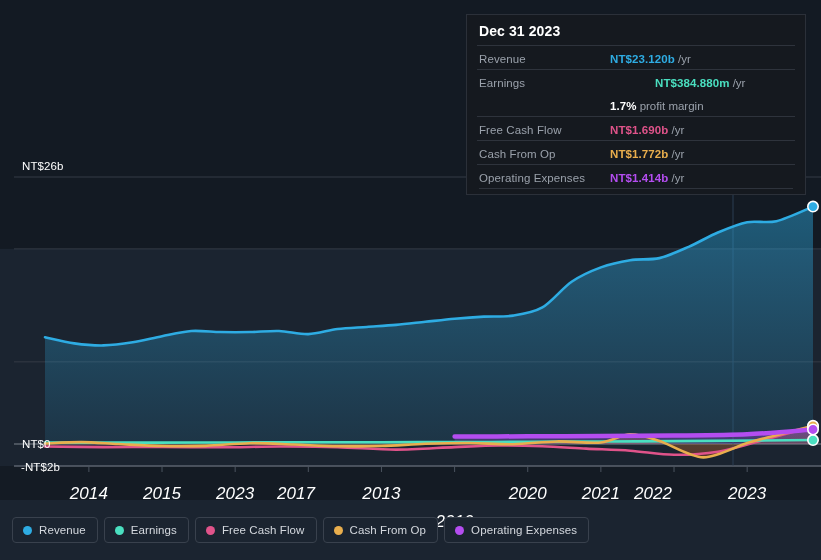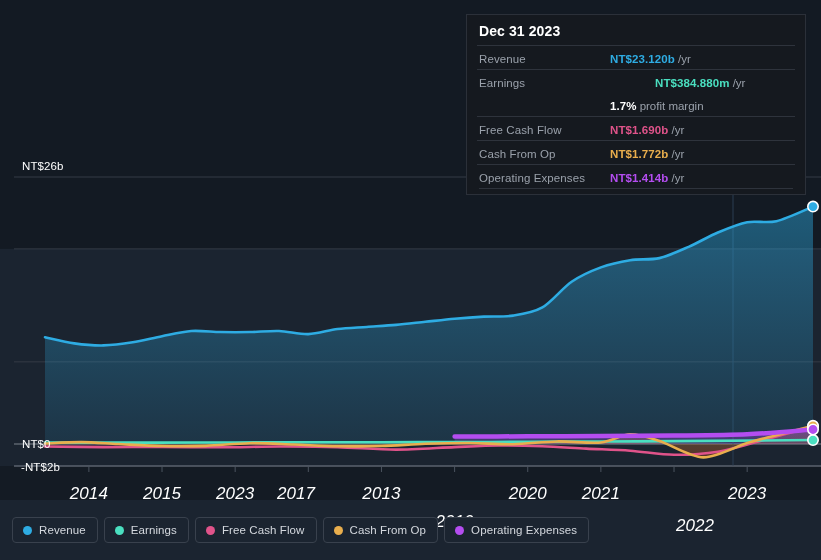--- a/index.html
+++ b/index.html
@@ -194,21 +194,21 @@
 
     <div id="x-labels">
         <div class="x-label" style="left: 88.8857px; top: 484px;">2014</div>
         <div class="x-label" style="left: 162.029px; top: 484px;">2015</div>
         <div class="x-label" style="left: 235.171px; top: 484px;">2023</div>
         <div class="x-label" style="left: 296px; top: 484px;">2017</div>
         <div class="x-label" style="left: 381.457px; top: 484px;">2013</div>
         <div class="x-label" style="left: 454.6px; top: 512px;">2019</div>
         <div class="x-label" style="left: 527.743px; top: 484px;">2020</div>
         <div class="x-label" style="left: 600.886px; top: 484px;">2021</div>
-        <div class="x-label" style="left: 695px; top: 484px; margin-top: 32px;">2022</div>
+        <div class="x-label" style="left: 653px; top: 484px;">2022</div>
         <div class="x-label" style="left: 747.171px; top: 484px;">2023</div>
       </div>
   </div>
 
   <div id="tooltip">
     <div class="tt-title">Dec 31 2023</div>
     <div id="tt-rows">
         <div class="tt-row">
           <div class="tt-label">Revenue</div>
           <div><span class="tt-val" style="color: rgb(46, 172, 227);">NT$23.120b</span><span class="tt-suffix">/yr</span></div>

